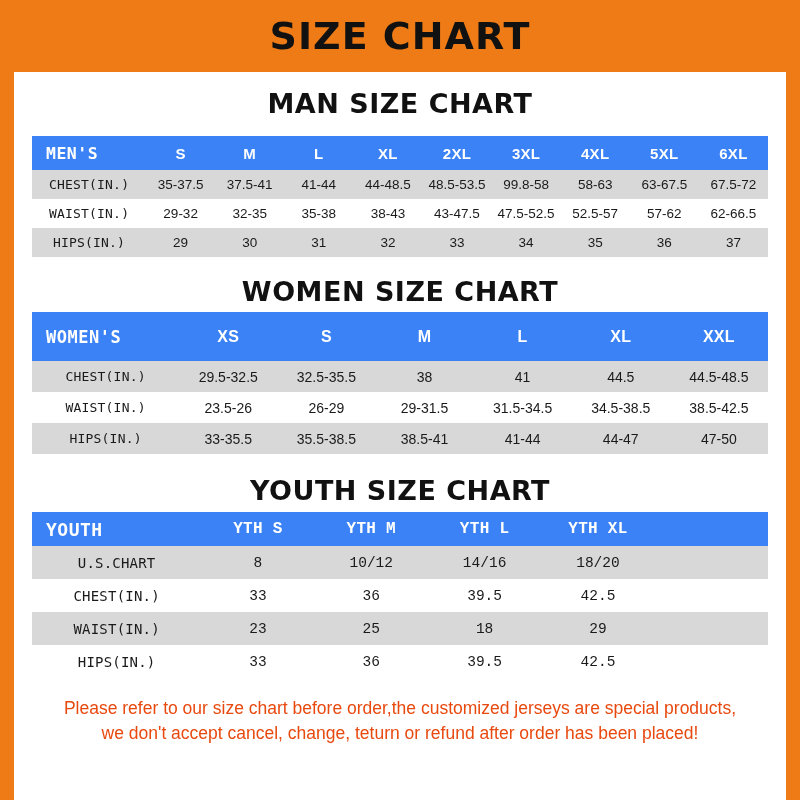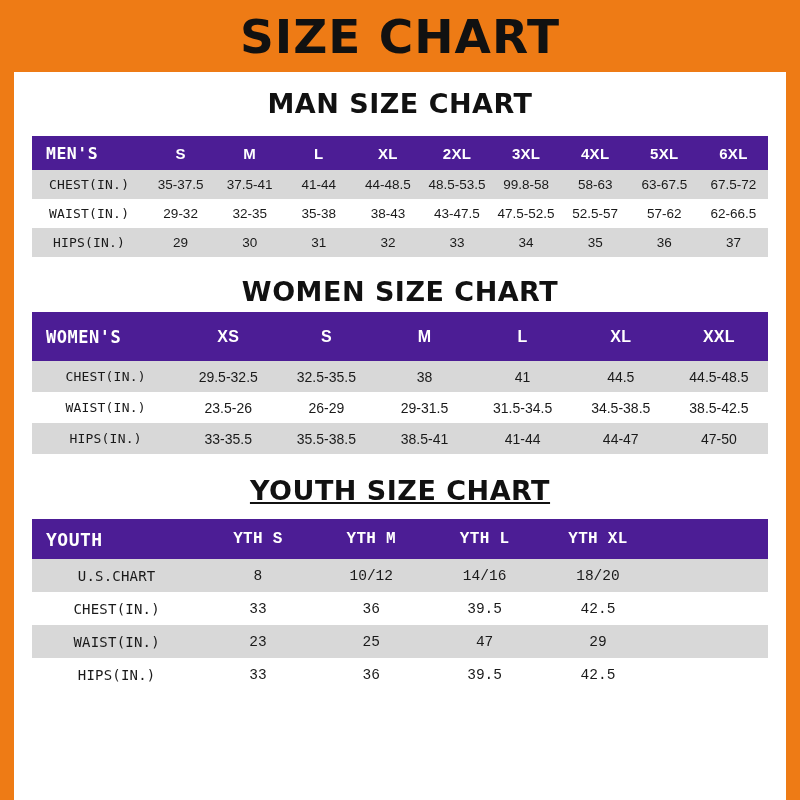--- a/index.html
+++ b/index.html
@@ -27,57 +27,57 @@
     background: #ee7b15;
     display: flex;
     align-items: center;
     justify-content: center;
     margin-left: -14px;
     margin-right: -14px;
   }
   .banner-title {
     font-family: "DejaVu Sans", sans-serif;
     font-weight: bold;
-    font-size: 47px;
+    font-size: 38px;
     letter-spacing: 1px;
     color: #111111;
     line-height: 1;
   }
   .content {
     padding: 0 18px;
   }
   .section-title {
     text-align: center;
     font-family: "DejaVu Sans", sans-serif;
     font-weight: bold;
     font-size: 27px;
     color: #111111;
     letter-spacing: 0.5px;
   }
   .t-man { margin-top: 16px; margin-bottom: 17px; }
   .t-women { margin-top: 19px; margin-bottom: 5px; }
-  .t-youth { margin-top: 21px; margin-bottom: 13px; text-decoration: underline; }
+  .t-youth { margin-top: 21px; margin-bottom: 6px; }
 
   table.sizetable {
     width: 100%;
     border-collapse: collapse;
     table-layout: fixed;
   }
   table.sizetable th,
   table.sizetable td {
     text-align: center;
     font-size: 13.5px;
     color: #1a1a1a;
     padding: 0;
     height: 29px;
     vertical-align: middle;
     font-family: "Liberation Sans", sans-serif;
   }
   table.sizetable thead tr {
-    background: #4c1d95;
+    background: #3b82f6;
     border-radius: 6px;
   }
   table.sizetable thead th {
     color: #ffffff;
     font-weight: bold;
     font-size: 15px;
     height: 34px;
     letter-spacing: 0.3px;
   }
   table.sizetable thead th.corner {
@@ -104,21 +104,21 @@
   .women col.c0 { width: 20%; }
   .youth col.c0 { width: 23%; }
 
   .youth table.sizetable th,
   .youth table.sizetable td {
     height: 33px;
     font-size: 14.5px;
     font-family: Liberation Mono, monospace;
   }
   .youth table.sizetable thead th {
-    height: 40px;
+    height: 34px;
     font-size: 16px;
   }
   .youth table.sizetable thead th.corner {
     font-size: 18px;
   }
   .youth table.sizetable tbody td.rowlabel {
     font-size: 14px;
   }
 
   .women table.sizetable th,
@@ -316,31 +316,35 @@
             <td>33</td>
             <td>36</td>
             <td>39.5</td>
             <td>42.5</td>
             <td></td>
           </tr>
           <tr class="alt">
             <td class="rowlabel">WAIST(IN.)</td>
             <td>23</td>
             <td>25</td>
-            <td>47</td>
+            <td>18</td>
             <td>29</td>
             <td></td>
           </tr>
           <tr class="plain">
             <td class="rowlabel">HIPS(IN.)</td>
             <td>33</td>
             <td>36</td>
             <td>39.5</td>
             <td>42.5</td>
             <td></td>
           </tr>
         </tbody>
       </table>
     </div>
 
+    <div class="notice">
+      <div>Please refer to our size chart before order,the customized jerseys are special products,</div>
+      <div>we don't accept cancel, change, teturn or refund after order has been placed!</div>
+    </div>
 
   </div>
 </div>
 
 </body></html>

